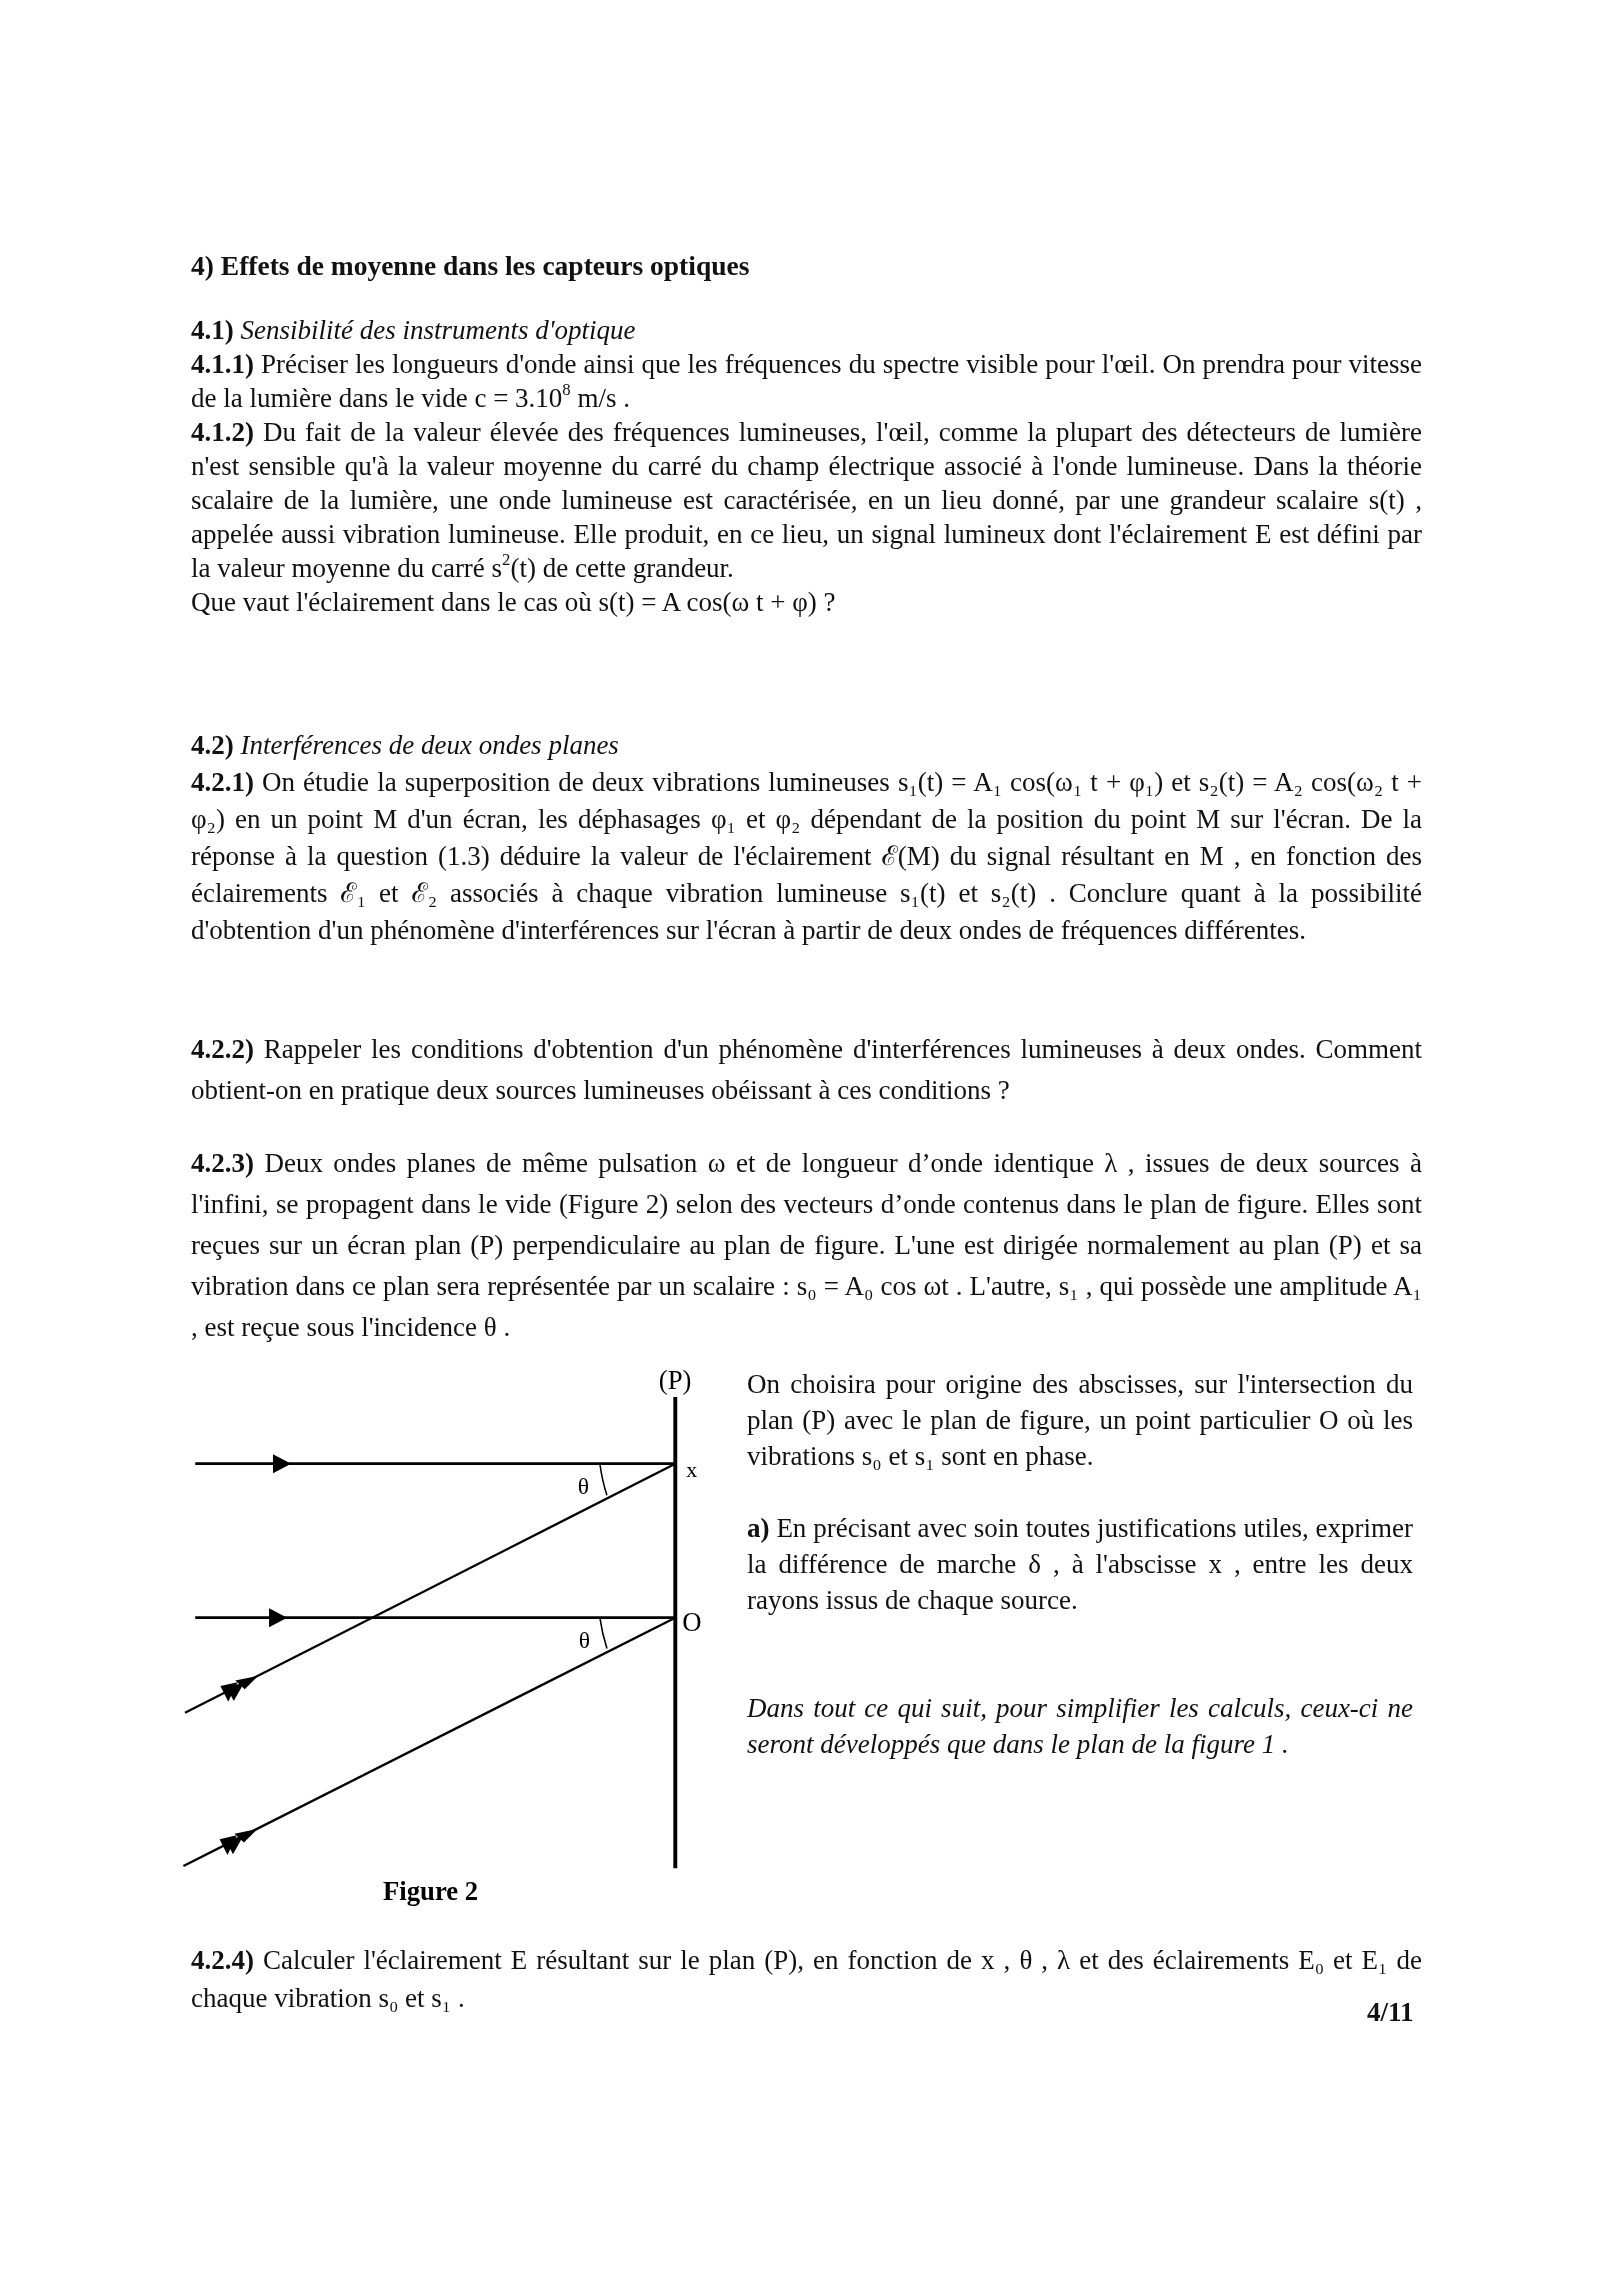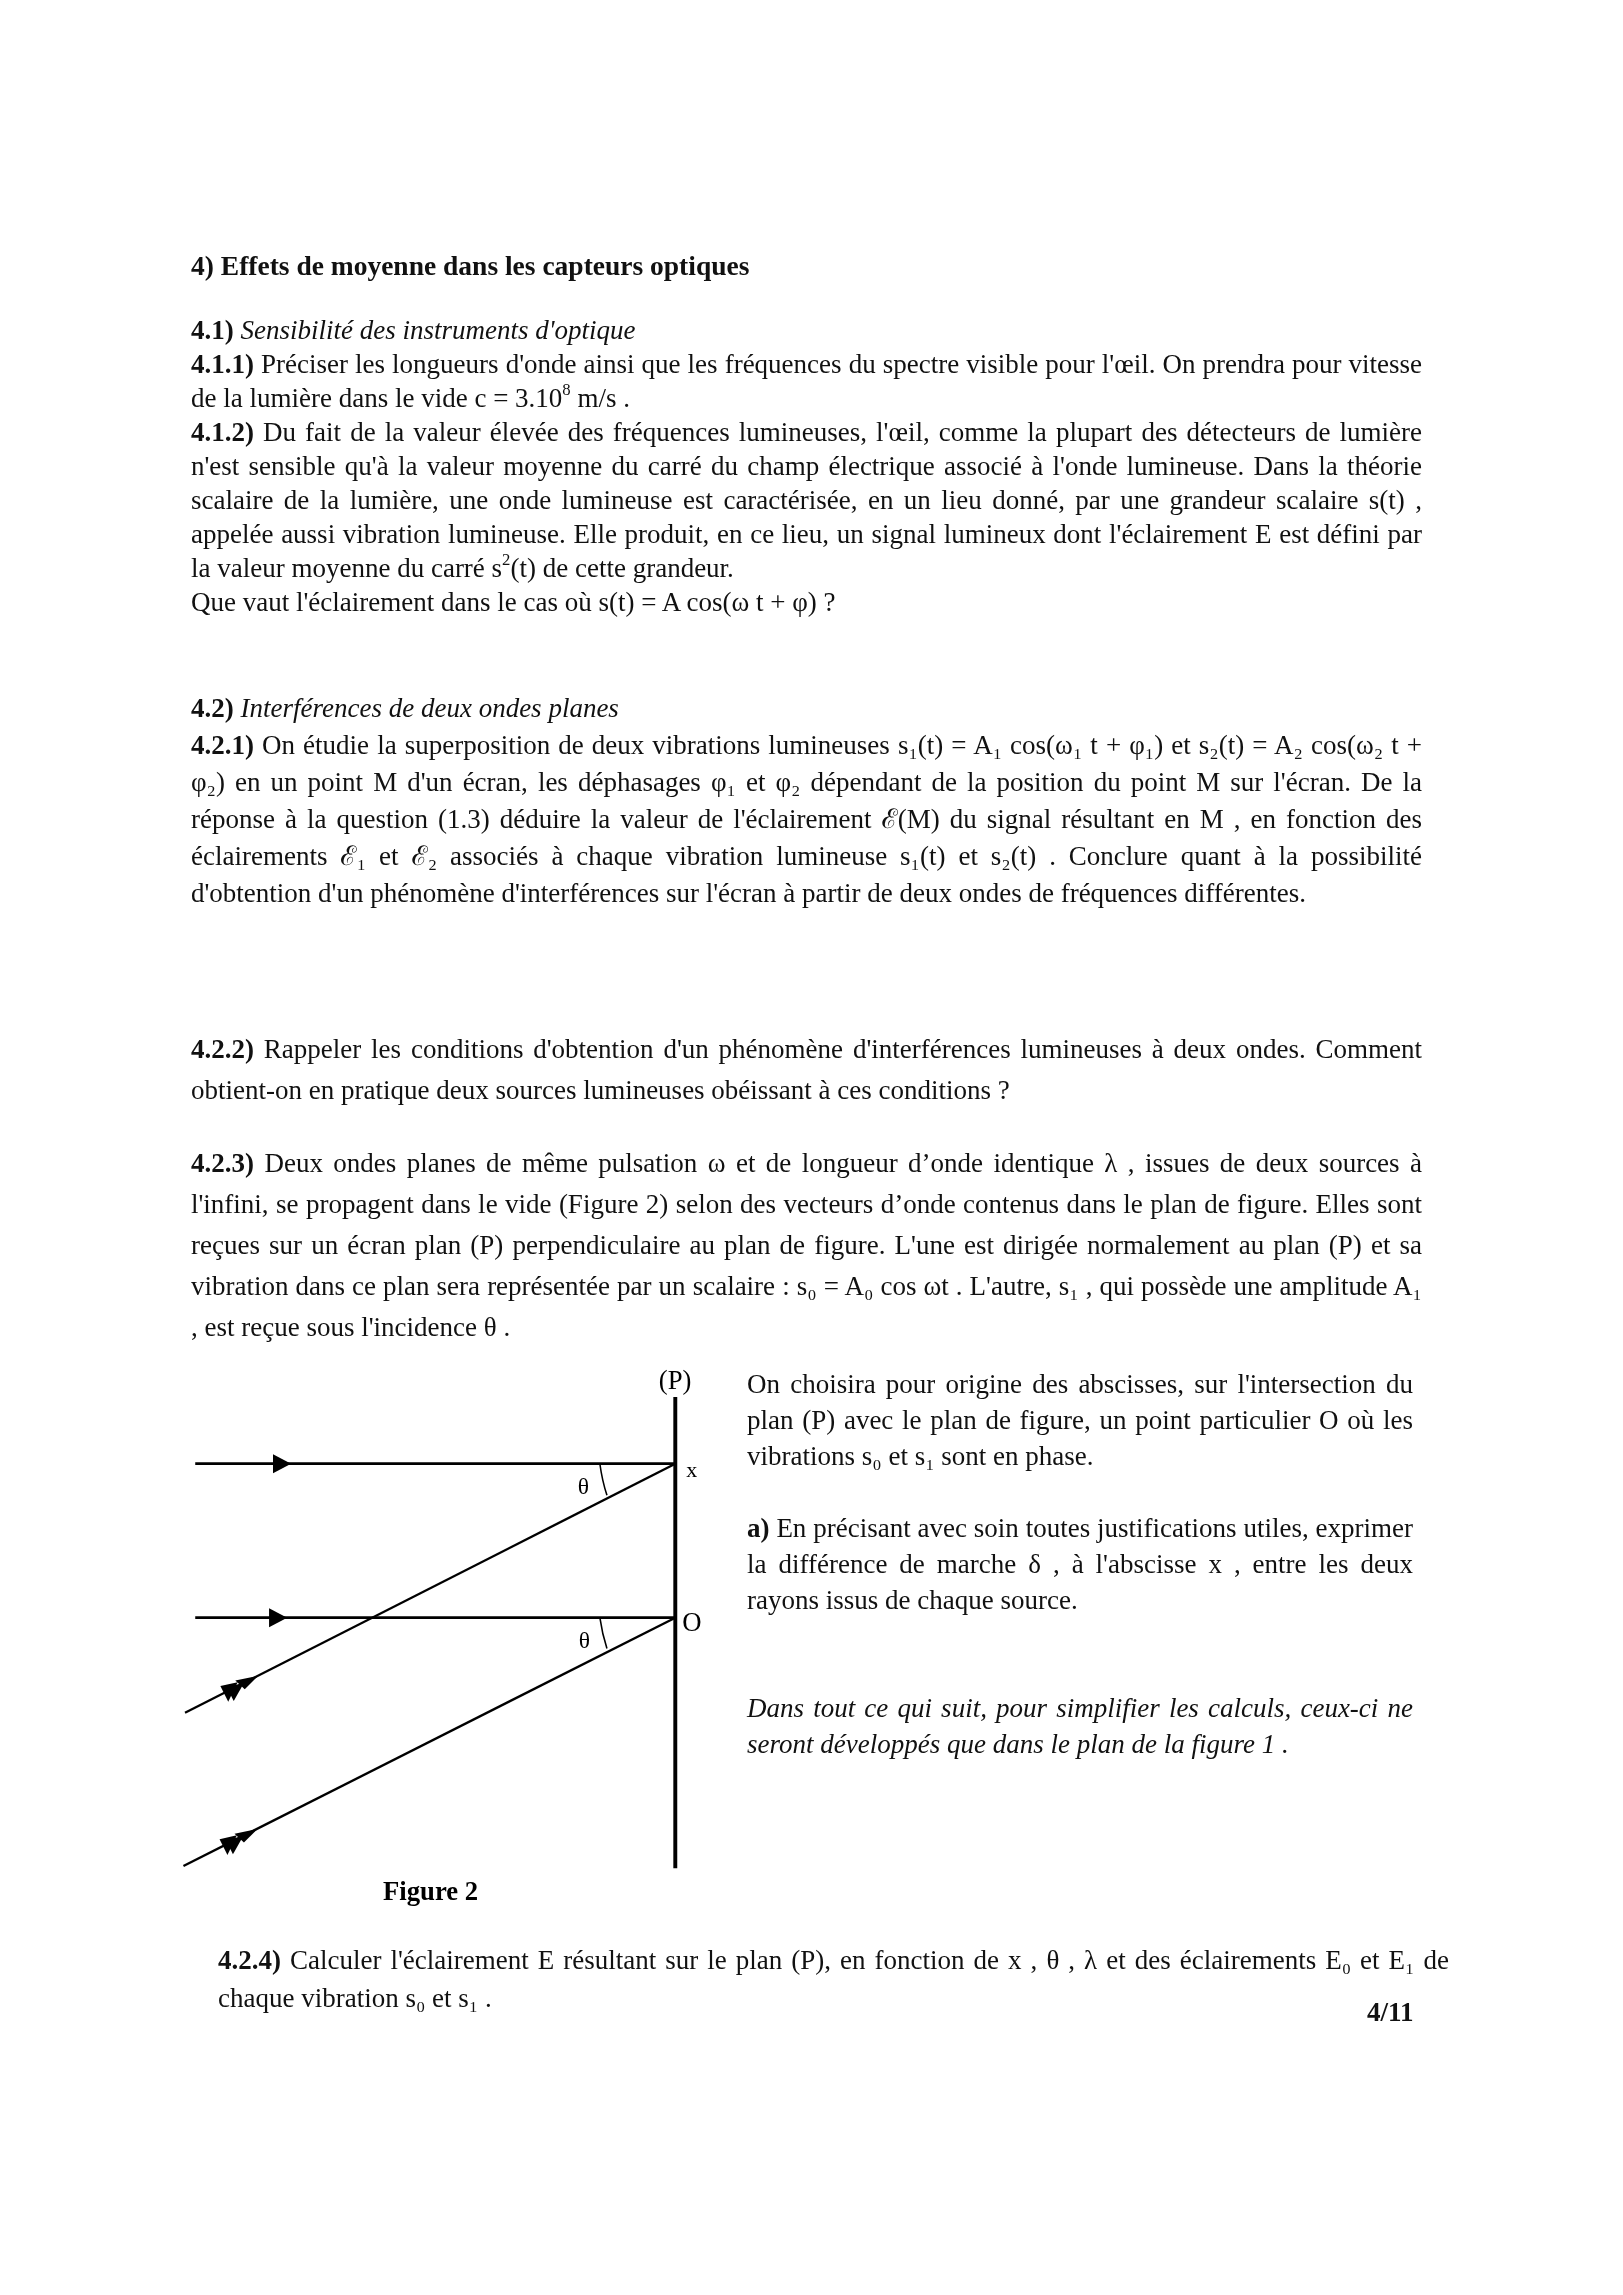--- a/index.html
+++ b/index.html
@@ -23,21 +23,21 @@
 
 <div class="title">4) Effets de moyenne dans les capteurs optiques</div>
 
 <div class="blk" style="top:313px;">
   <p><b>4.1)</b> <i>Sensibilité des instruments d'optique</i></p>
   <p><b>4.1.1)</b> <span>Préciser les longueurs d'onde ainsi que les fréquences du spectre visible pour l'œil. On prendra pour vitesse de la lumière dans le vide  c = 3.10</span><sup>8</sup><span> m/s .</span></p>
   <p><b>4.1.2)</b> <span>Du fait de la valeur élevée des fréquences lumineuses, l'œil, comme la plupart des détecteurs de lumière n'est sensible qu'à la valeur moyenne du carré du champ électrique associé à l'onde lumineuse. Dans la théorie scalaire de la lumière, une onde lumineuse est caractérisée, en un lieu donné, par une grandeur scalaire  s(t) , appelée aussi vibration lumineuse. Elle produit, en ce lieu, un signal lumineux dont l'éclairement  E  est défini par la valeur moyenne du carré  s</span><sup>2</sup><span>(t)  de cette grandeur.</span></p>
   <p>Que vaut l'éclairement dans le cas où  s(t) = A cos(ω t + φ) ?</p>
 </div>
 
-<div class="blk" style="top:690px; line-height:37px;">
+<div class="blk" style="top:727px; line-height:37px;">
   <p><b>4.2)</b> <i>Interférences de deux ondes planes</i></p>
   <p><b>4.2.1)</b> <span>On étudie la superposition de deux vibrations lumineuses  s₁(t) = A₁ cos(ω₁ t + φ₁)  et  s₂(t) = A₂ cos(ω₂ t + φ₂)  en un point  M  d'un écran, les déphasages  φ₁  et  φ₂  dépendant de la position du point  M  sur l'écran. De la réponse à la question (1.3) déduire la valeur de l'éclairement  ℰ(M) du signal résultant en  M , en fonction des éclairements  ℰ₁ et ℰ₂ associés à chaque vibration lumineuse s₁(t) et s₂(t) . Conclure quant à la possibilité d'obtention d'un phénomène d'interférences sur l'écran à partir de deux ondes de fréquences différentes.</span></p>
 </div>
 
 <div class="blk" style="top:1029px; line-height:41px;">
   <p><b>4.2.2)</b> <span>Rappeler les conditions d'obtention d'un phénomène d'interférences lumineuses à deux ondes. Comment obtient-on en pratique deux sources lumineuses obéissant à ces conditions ?</span></p>
 </div>
 
 <div class="blk" style="top:1143px; line-height:41px;font-family:Liberation Serif, serif;">
   <p><b>4.2.3)</b> <span>Deux ondes planes de même pulsation ω et de longueur d’onde identique λ , issues de deux sources à l'infini, se propagent dans le vide (Figure 2) selon des vecteurs d’onde contenus dans le plan de figure. Elles sont reçues sur un écran plan (P) perpendiculaire au plan de figure. L'une est dirigée normalement au plan (P) et sa vibration dans ce plan sera représentée par un scalaire :  s₀ = A₀ cos ωt . L'autre,  s₁ , qui possède une amplitude A₁ , est reçue sous l'incidence  θ .</span></p>
@@ -82,18 +82,18 @@
   <path d="M 763 2059 Q 766 2080 772 2098" stroke="#000" stroke-width="2" fill="none"></path>
 
   <text x="735" y="1902" font-size="30" class="figlbl">θ</text>
   <text x="736" y="2098" font-size="30" class="figlbl">θ</text>
   <text x="838" y="1768" font-size="34" class="figlbl">(P)</text>
   <text x="873" y="1880" font-size="28" class="figlbl">x</text>
   <text x="868" y="2076" font-size="34" class="figlbl">O</text>
   <text x="487" y="2418" font-size="34" font-weight="bold" class="figlbl">Figure 2</text>
 </svg>
 
-<div class="blk" style="top:1941px; line-height:38px;margin-left:27px;">
+<div class="blk" style="top:1941px; line-height:38px;">
   <p><b>4.2.4)</b> <span>Calculer l'éclairement  E  résultant sur le plan (P), en fonction de  x , θ , λ  et des éclairements  E₀  et  E₁  de chaque vibration  s₀  et  s₁ .</span></p>
 </div>
 
 <div class="pagenum">4/11</div>
 
 
 </body></html>

